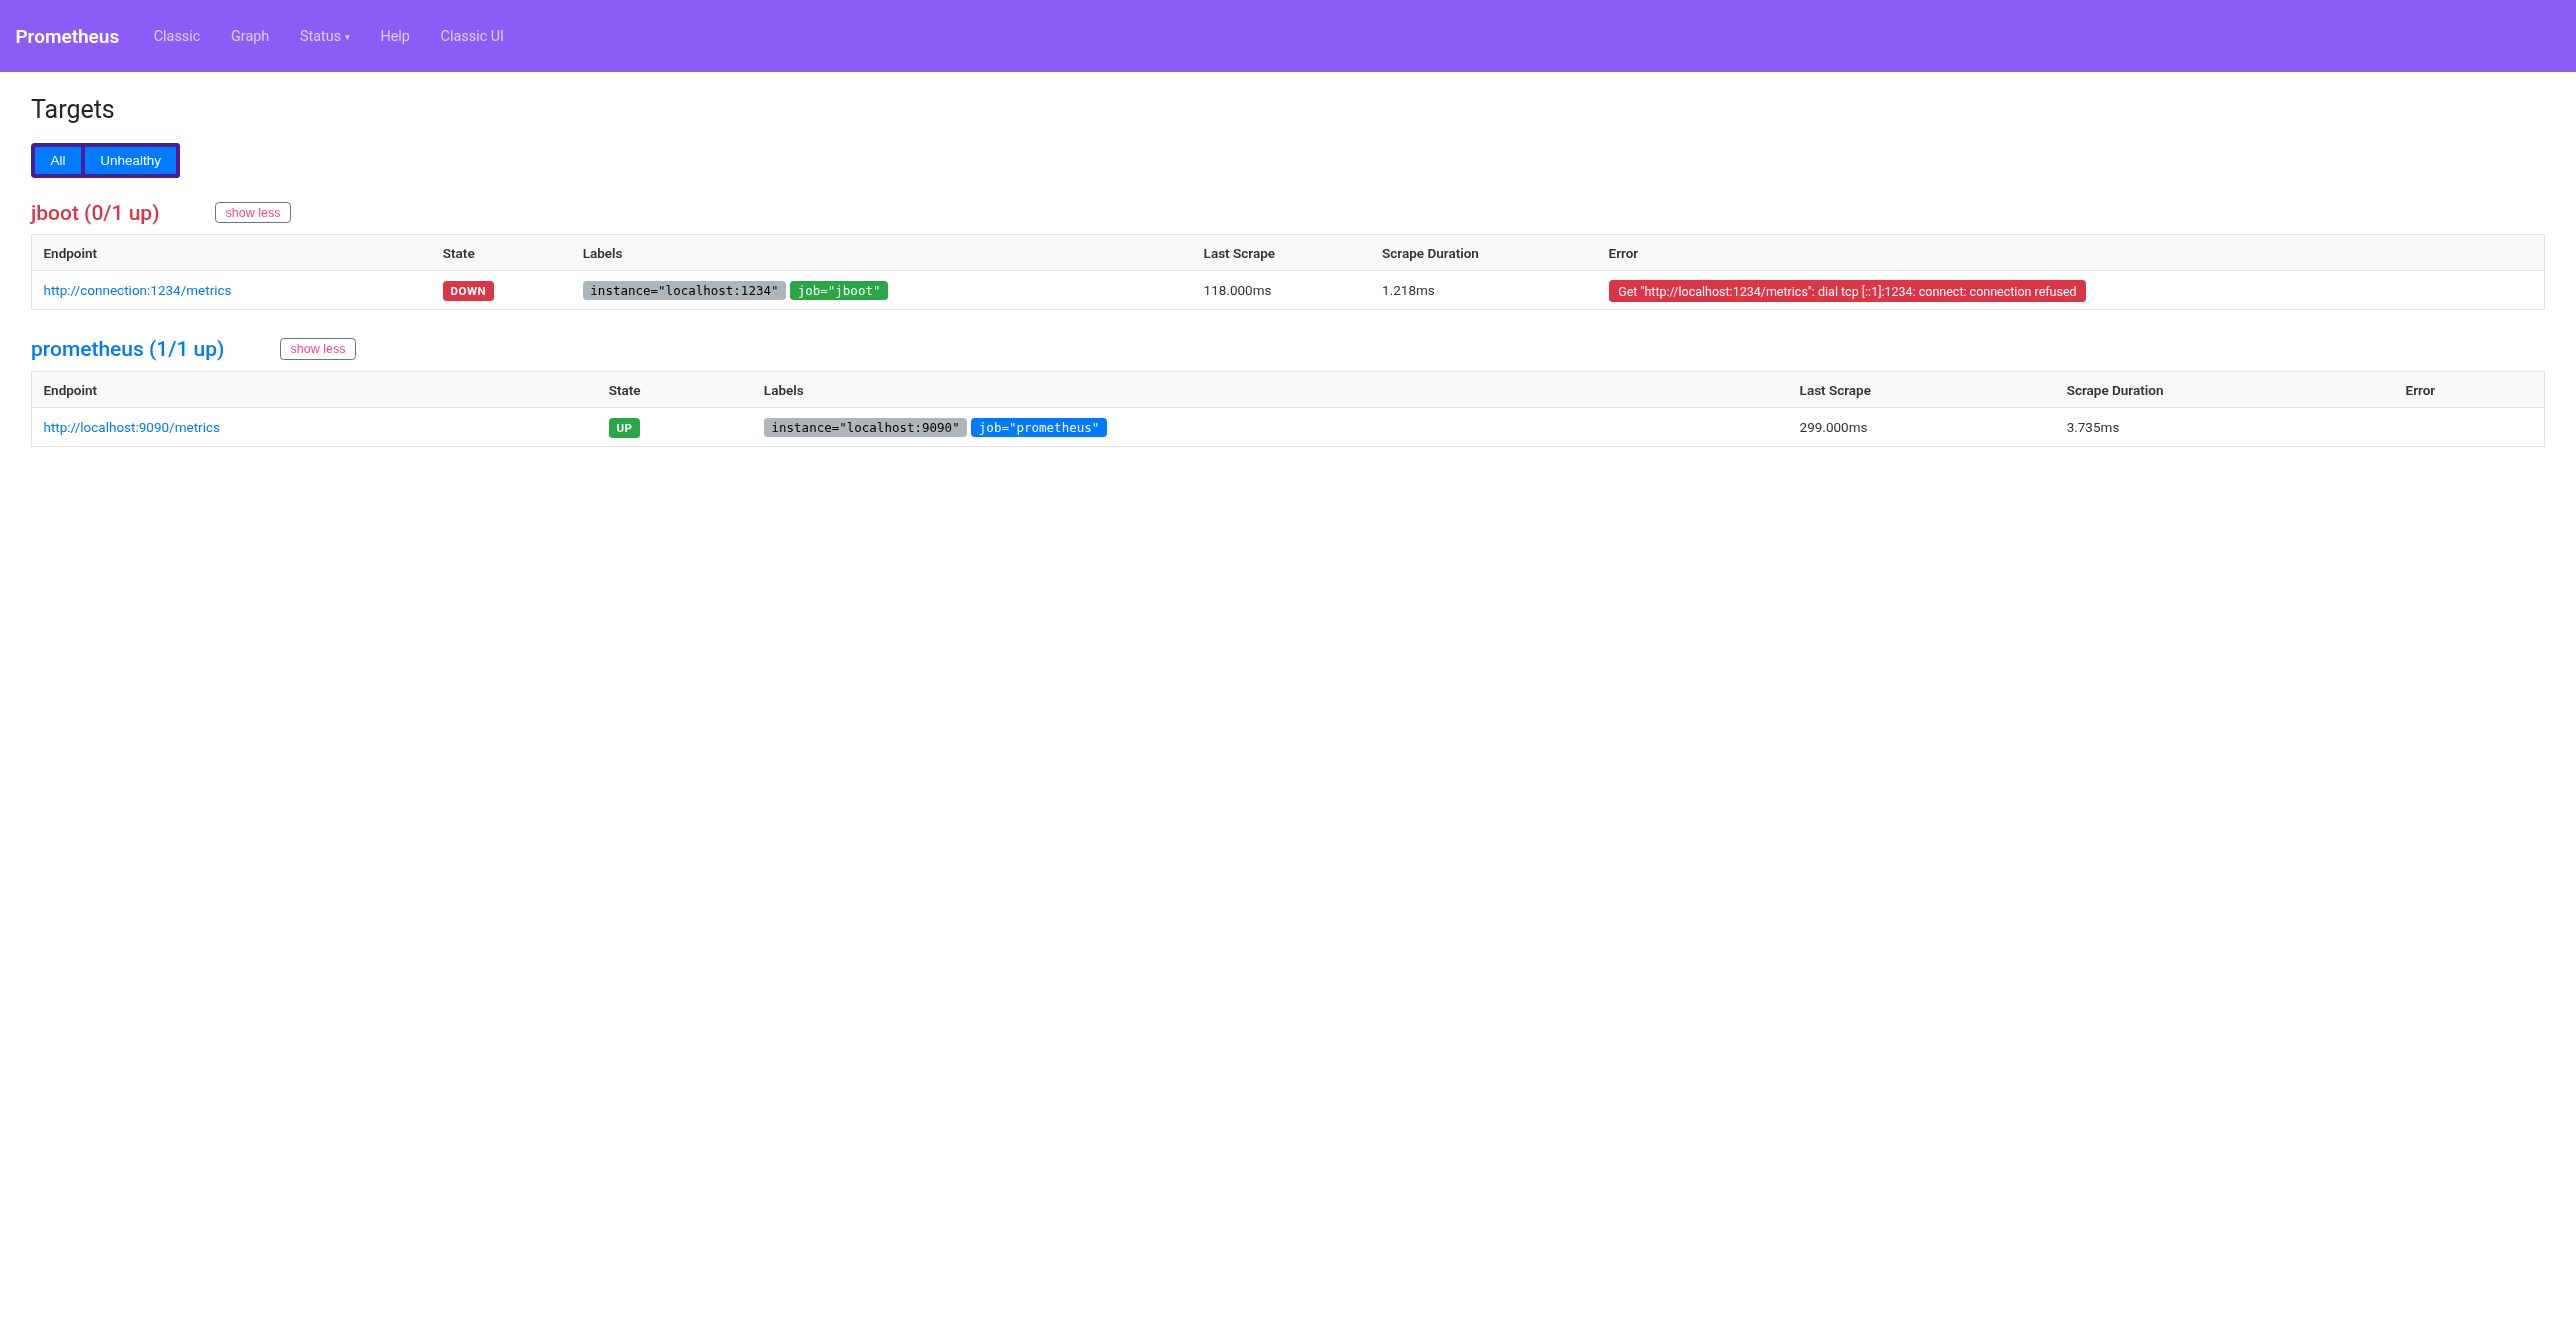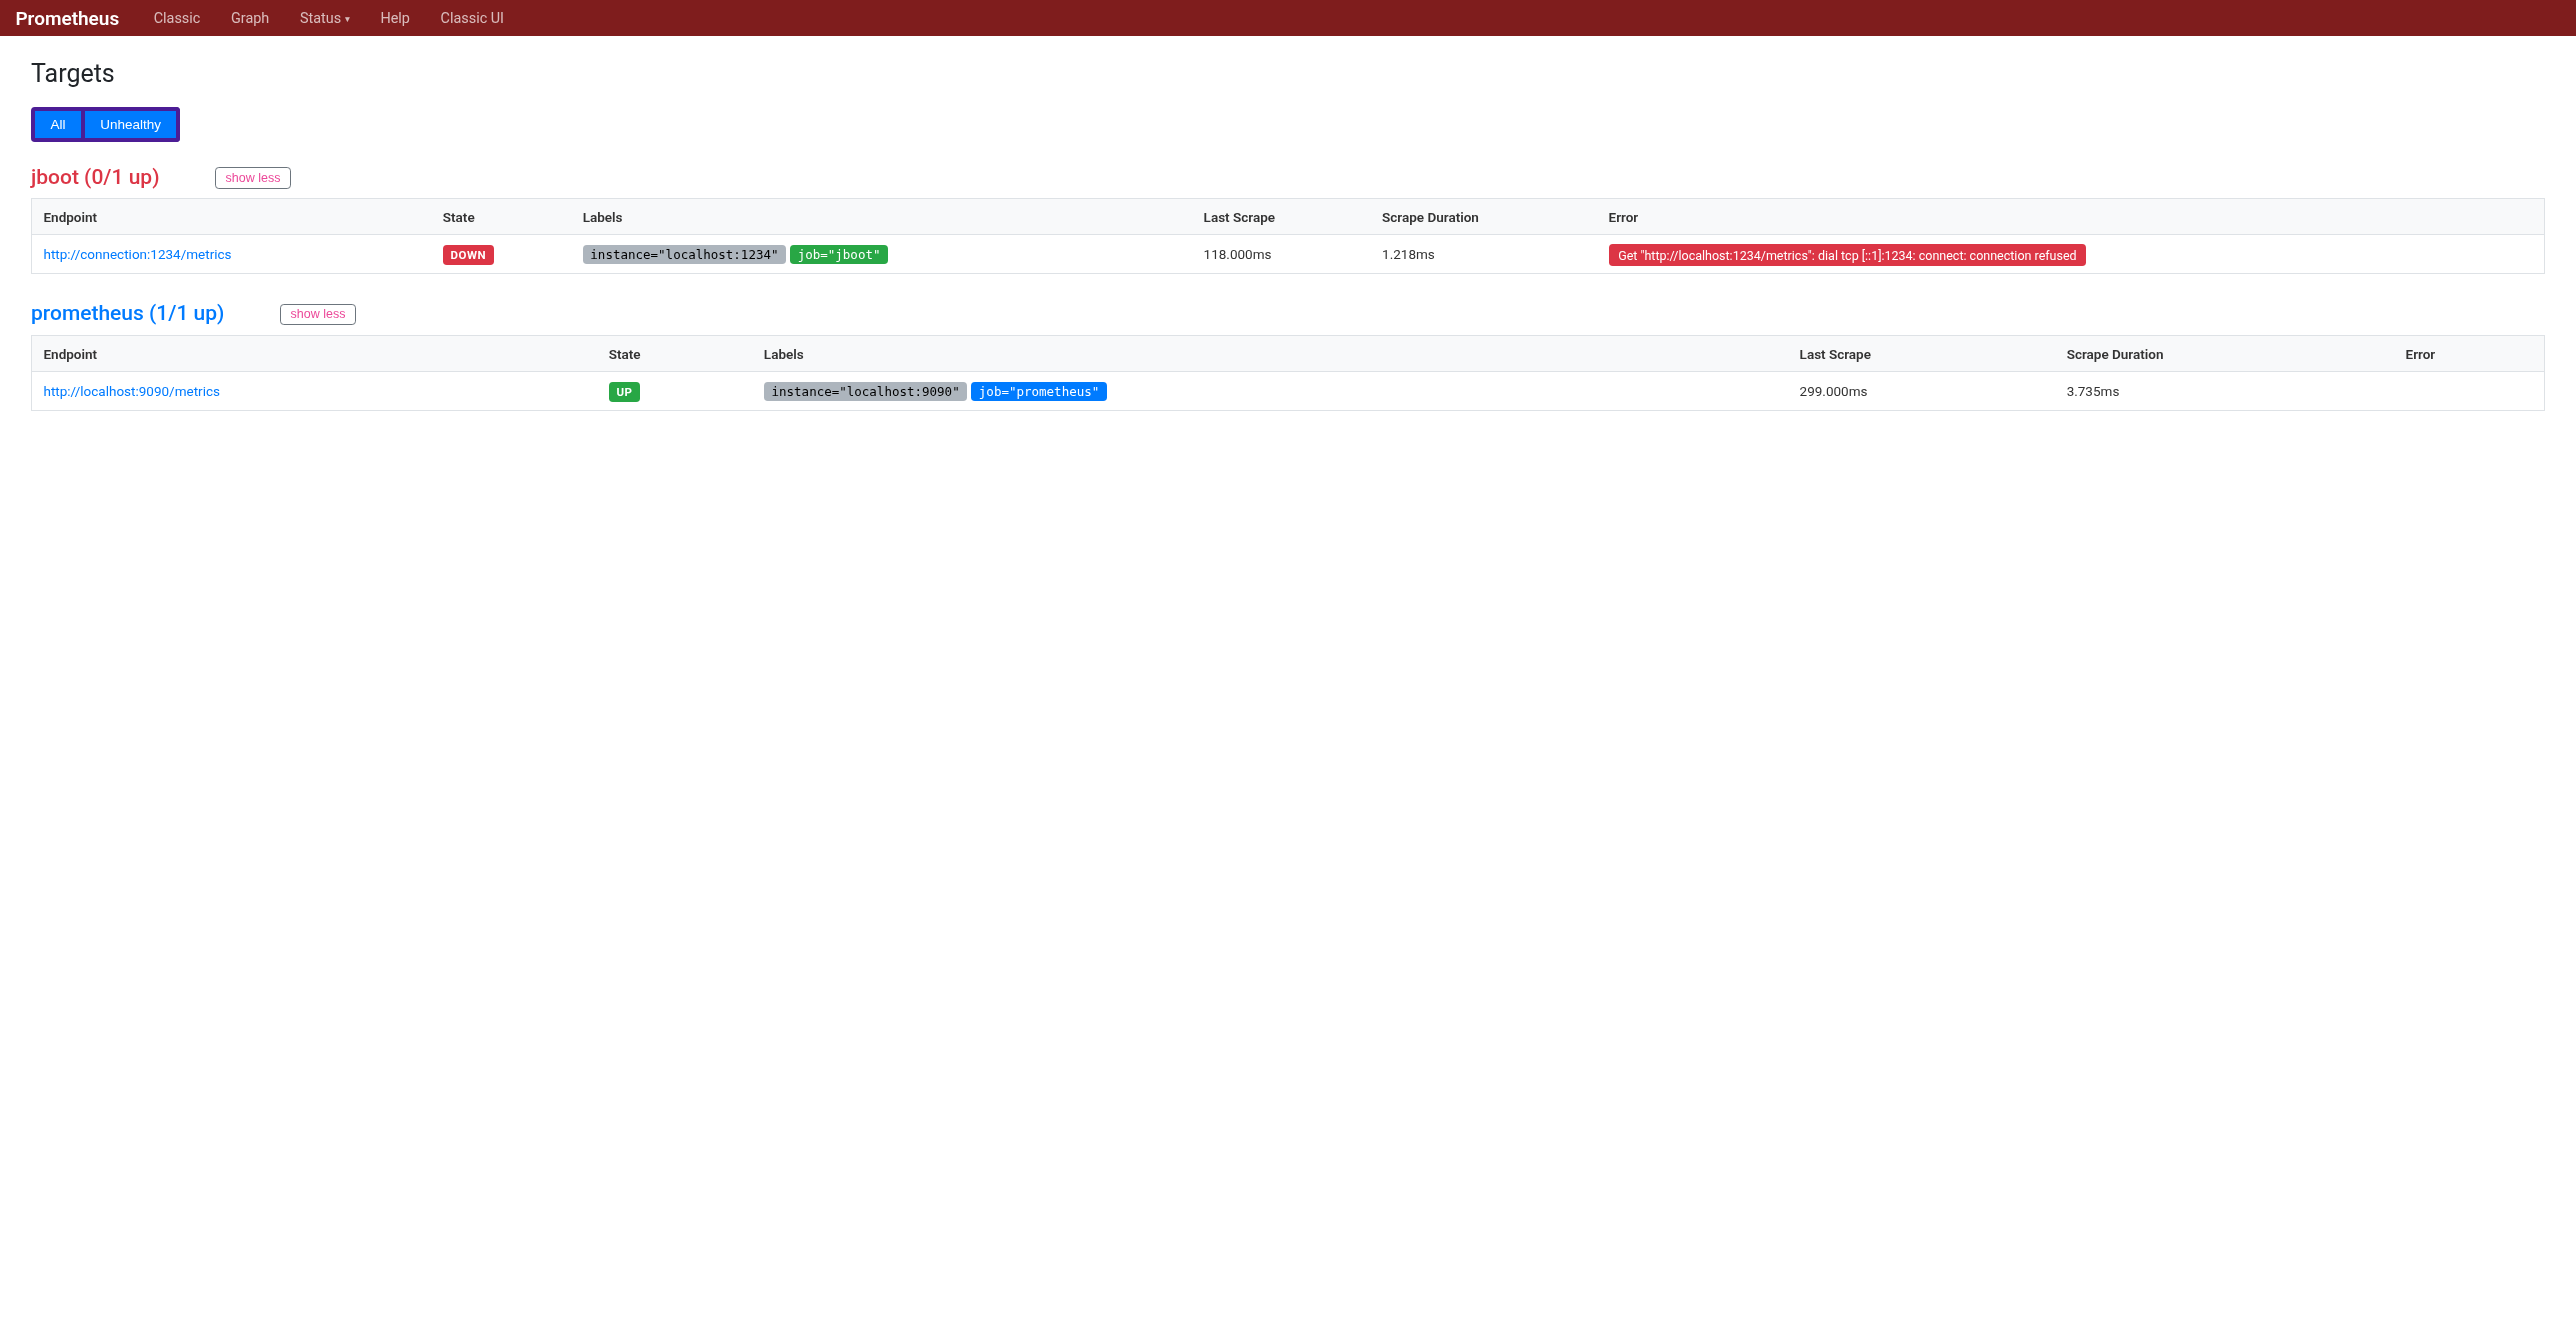--- a/index.html
+++ b/index.html
@@ -1,24 +1,24 @@
 <!DOCTYPE html>
 <html><head>
   <meta charset="utf-8">
   <style>
     * { box-sizing: border-box; margin: 0; padding: 0; }
     body { font-family: -apple-system, BlinkMacSystemFont, "Segoe UI", Roboto, Helvetica, Arial, sans-serif; font-size: 13.5px; background: #fff; color: #333; }
 
     
     .navbar {
-      background: #7f1d1d;
+      background: #8b5cf6;
       display: flex;
       align-items: center;
       padding: 0 15.4px;
-      height: 36px;
+      height: 72px;
       text-align: right;
     }
     .navbar-brand {
       color: #fff;
       font-size: 19px;
       font-weight: 600;
       margin-right: 23px;
       text-decoration: none;
     }
     .nav-links {
@@ -82,21 +82,21 @@
       border-radius: 0 3.8px 3.8px 0;
       border-left: none;
     }
 
     
     .job-section {
       margin-bottom: 27px;
     }
     .job-header {
       display: flex;
-      align-items: flex-end;
+      align-items: center;
       gap: 11.5px;
       margin-bottom: 9.6px;
     }
     .job-title {
       font-size: 21px;
       font-weight: 500;
     }
     .job-title.down { color: #dc3545; }
     .job-title.up { color: #007bff; }
 

